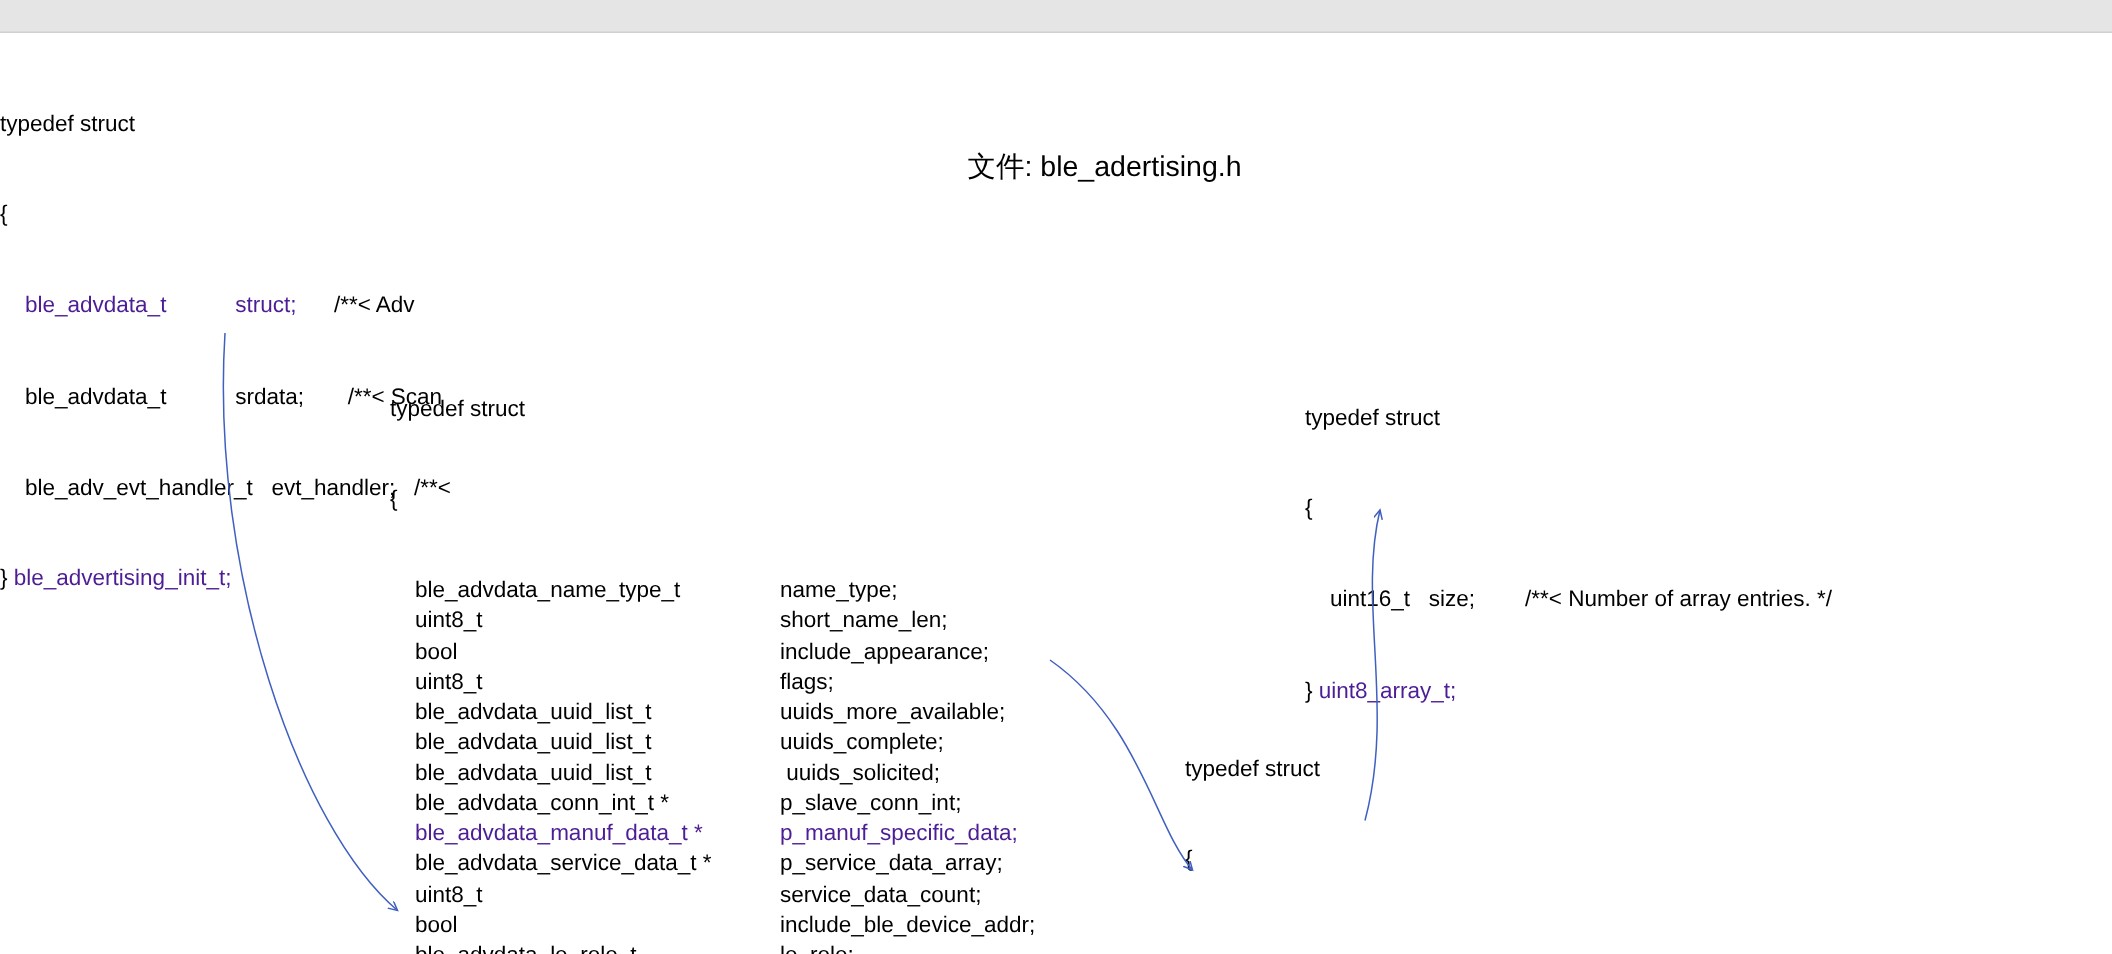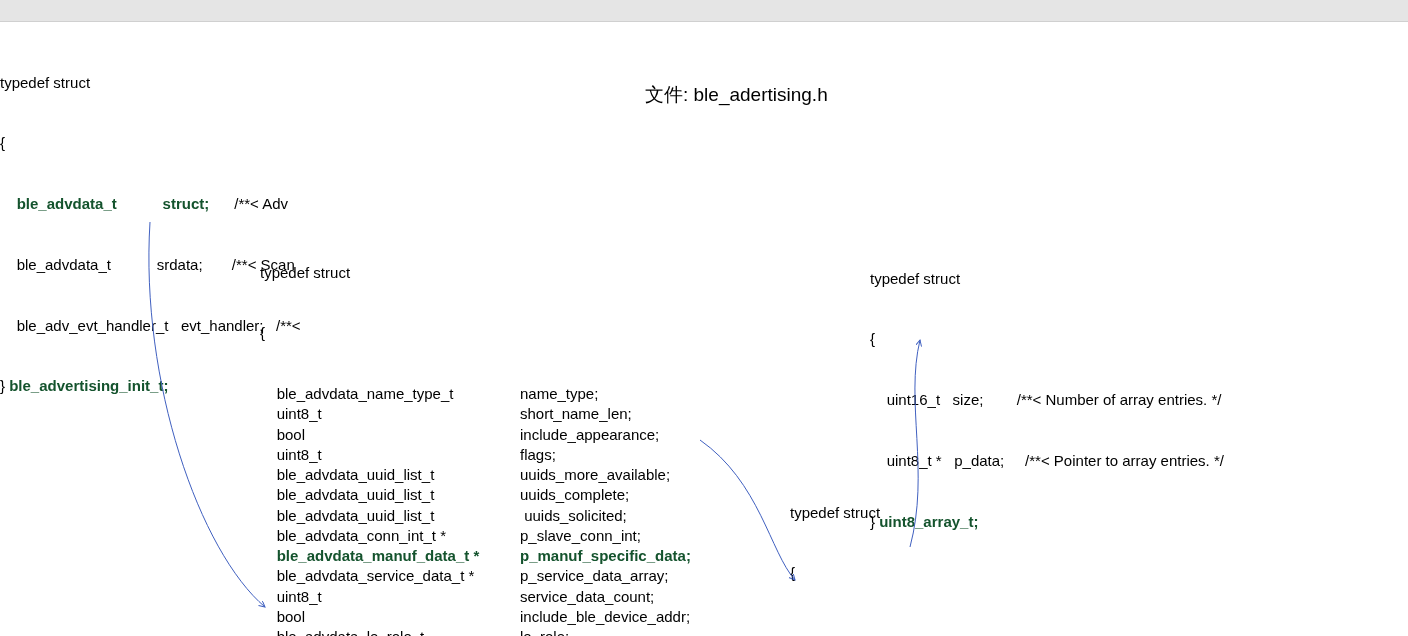--- a/index.html
+++ b/index.html
@@ -21,25 +21,25 @@
     }
     .content {
       position: relative;
       padding: 10px 12px;
     }
     .block {
       position: absolute;
       white-space: pre;
       line-height: 1.35;
     }
-    .red { color: #14532d; font-weight: bold; }
+    .red { color: #4c1d95; }
     .title {
       position: absolute;
       font-size: 19px;
-      top: 60px;
+      top: 76px;
       left: 645px;
     }
     svg.arrows {
       position: absolute;
       top: 0;
       left: 0;
       pointer-events: none;
     }
   </style>
 </head>
@@ -64,21 +64,20 @@
     <div>typedef struct</div>
     <div>{</div>
     <div id="struct2-rows"><div><span style="display: inline-block; min-width: 260px;">    ble_advdata_name_type_t</span><span>name_type;</span></div><div><span style="display: inline-block; min-width: 260px;">    uint8_t</span><span>short_name_len;</span></div><div><span style="display: inline-block; min-width: 260px;">    bool</span><span>include_appearance;</span></div><div><span style="display: inline-block; min-width: 260px;">    uint8_t</span><span>flags;</span></div><div><span style="display: inline-block; min-width: 260px;">    ble_advdata_uuid_list_t</span><span>uuids_more_available;</span></div><div><span style="display: inline-block; min-width: 260px;">    ble_advdata_uuid_list_t</span><span>uuids_complete;</span></div><div><span style="display: inline-block; min-width: 260px;">    ble_advdata_uuid_list_t</span><span> uuids_solicited;</span></div><div><span style="display: inline-block; min-width: 260px;">    ble_advdata_conn_int_t *</span><span>p_slave_conn_int;</span></div><div><span class="red" style="display: inline-block; min-width: 260px;">    ble_advdata_manuf_data_t *</span><span class="red">p_manuf_specific_data;</span></div><div><span style="display: inline-block; min-width: 260px;">    ble_advdata_service_data_t *</span><span>p_service_data_array;</span></div><div><span style="display: inline-block; min-width: 260px;">    uint8_t</span><span>service_data_count;</span></div><div><span style="display: inline-block; min-width: 260px;">    bool</span><span>include_ble_device_addr;</span></div><div><span style="display: inline-block; min-width: 260px;">    ble_advdata_le_role_t</span><span>le_role;</span></div></div>
     
   </div>
 
   <div class="block" style="top:206px; left:870px;">
     <div>typedef struct</div>
     <div>{</div>
     <div>    uint16_t   size;        /**&lt; Number of array entries. */</div>
-    <div>    uint8_t *   p_data;     /**&lt; Pointer to array entries. */</div>
     <div><span>} </span><span class="red">uint8_array_t;</span></div>
   </div>
 
   <div class="block" style="top:440px; left:790px;">
     <div>typedef struct</div>
     <div>{</div>
     
     
     
   </div>

